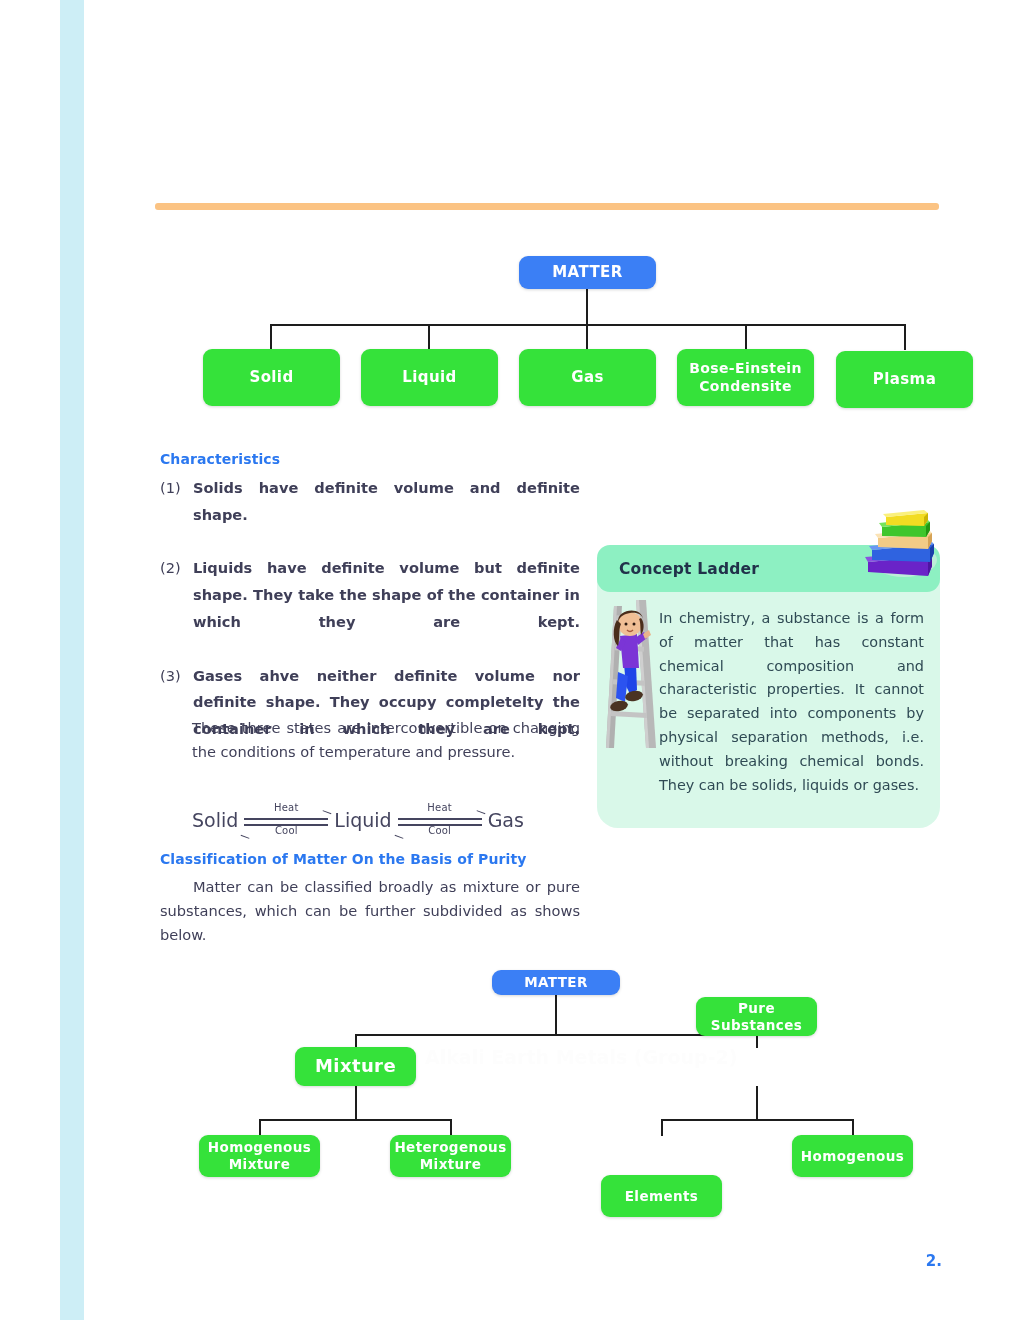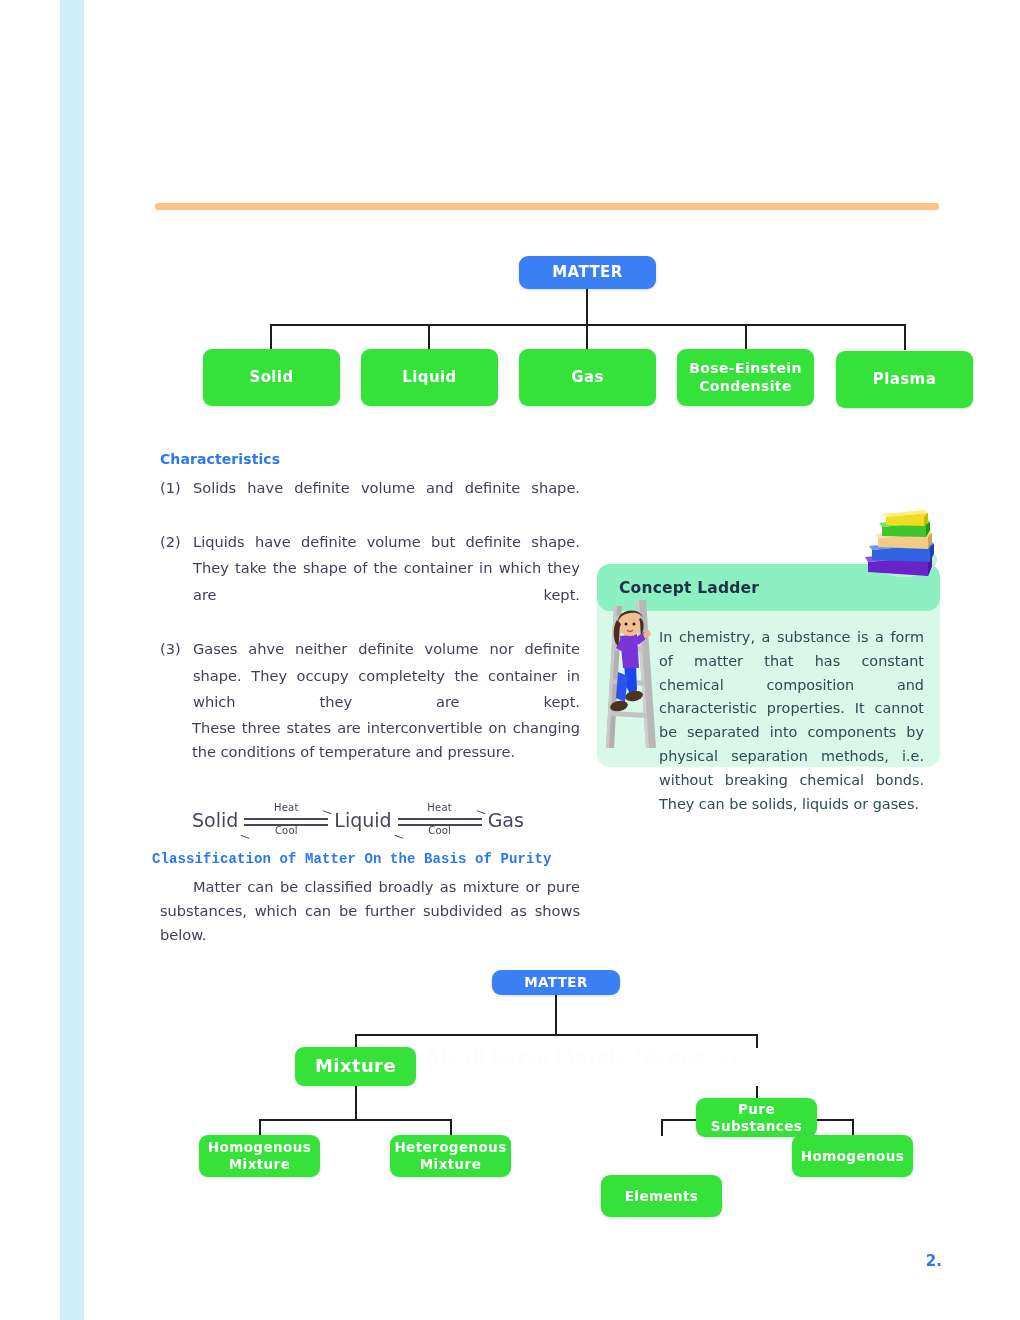--- a/index.html
+++ b/index.html
@@ -104,20 +104,21 @@
     color: #3f3f58;
   }
   .li-mark {
     width: 33px;
     flex: 0 0 33px;
   }
   .li-text {
     flex: 1 1 auto;
     text-align: justify;
     text-justify: inter-word;
+    font-weight: bold;
   }
   .li-text::after {
     content: "";
     display: inline-block;
     width: 100%;
   }
 
   
   .equation {
     position: absolute;
@@ -170,25 +171,25 @@
     color: #45455f;
     letter-spacing: .2px;
   }
   .eq-lab.up   { top: -1px; text-align: center; }
   .eq-lab.down { top: 22px; }
 
   
   .cl-card {
     position: absolute;
     left: 597px;
-    top: 564px;
+    top: 545px;
     width: 343px;
-    height: 203px;
+    height: 283px;
     background: #d9f8e9;
-    border-radius: 13px;
+    border-radius: 21px;
     z-index: 2;
   }
   .cl-header {
     position: absolute;
     left: 0;
     top: 0;
     width: 343px;
     height: 47px;
     background: #8df0c2;
     border-radius: 13px 13px 13px 13px;
@@ -306,21 +307,21 @@
     <span class="eq-lab up">Heat</span>
     <span class="bar top"></span>
     <span class="bar bot"></span>
     <span class="head-r"></span>
     <span class="head-l"></span>
     <span class="eq-lab down">Cool</span>
   </span>
   <span>Gas</span>
 </div>
 
-<div class="heading" style="left:152px; top:851px;font-family:Liberation Mono, monospace;">Classification of Matter On the Basis of Purity</div>
+<div class="heading" style="left:160px; top:851px;">Classification of Matter On the Basis of Purity</div>
 <div class="para" style="left:160px; top:875px; width:420px; text-indent:33px;">Matter can be classified broadly as mixture or pure substances, which can be further subdivided as shows below.</div>
 
 <div class="cl-card">
   <div class="cl-header">
     <span class="cl-title">Concept Ladder</span>
   </div>
   <div class="cl-body">In chemistry, a substance is a form of matter that has constant chemical composition and characteristic properties. It cannot be separated into components by physical separation methods, i.e. without breaking chemical bonds. They can be solids, liquids or gases.</div>
 </div>
 
 <div class="books">
@@ -387,21 +388,21 @@
 </div>
 
 <div class="node blue" style="left:492px; top:970px; width:128px; height:25px; font-size:13.5px;">MATTER</div>
 
 <div class="vline" style="left:555px; top:995px; height:40px;"></div>
 <div class="hline" style="left:355px; top:1034px; width:402px;"></div>
 <div class="vline" style="left:355px; top:1034px; height:14px;"></div>
 <div class="vline" style="left:756px; top:1034px; height:14px;"></div>
 
 <div class="node green" style="left:295px; top:1047px; width:121px; height:39px; font-size:18px;">Mixture</div>
-<div class="node green" style="left:696px; top:1098px; width:121px; height:39px; font-size:13.5px;">Pure Substances</div>
+<div class="node green" style="left:696px; top:997px; width:121px; height:39px; font-size:13.5px;">Pure Substances</div>
 
 <div class="vline" style="left:355px; top:1086px; height:34px;"></div>
 <div class="hline" style="left:259px; top:1119px; width:192px;"></div>
 <div class="vline" style="left:259px; top:1119px; height:17px;"></div>
 <div class="vline" style="left:450px; top:1119px; height:17px;"></div>
 
 <div class="node green" style="left:199px; top:1135px; width:121px; height:42px; font-size:13.5px;">Homogenous Mixture</div>
 <div class="node green" style="left:390px; top:1135px; width:121px; height:42px; font-size:13.5px;">Heterogenous Mixture</div>
 
 <div class="vline" style="left:756px; top:1086px; height:34px;"></div>

